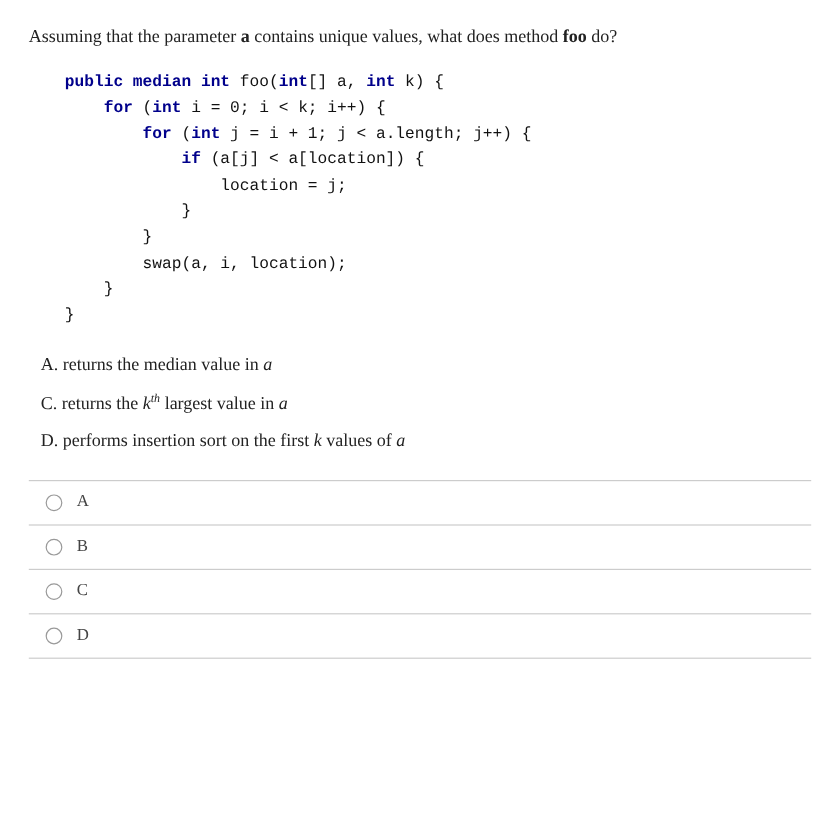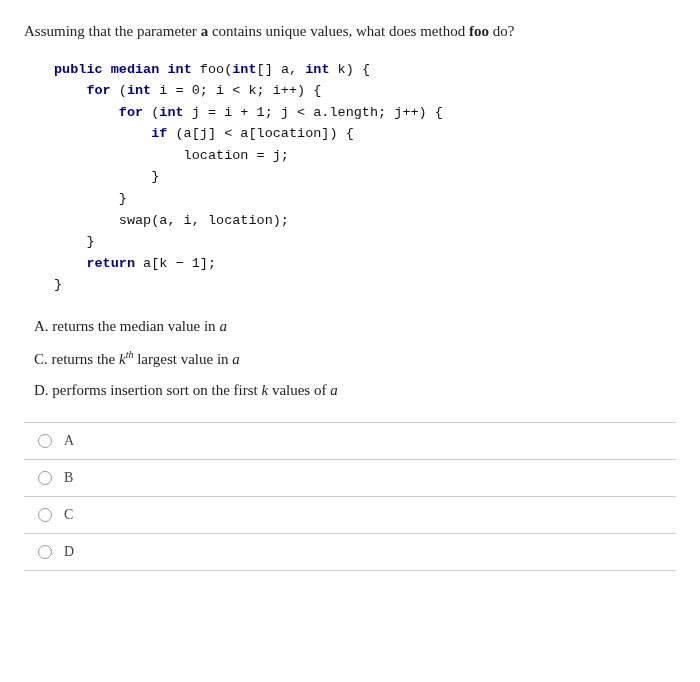--- a/index.html
+++ b/index.html
@@ -108,21 +108,20 @@
 <div class="code-block">
   <span class="code-line"><span class="kw">public</span> <span class="kw">median</span> <span class="kw">int</span> foo(<span class="kw">int</span>[] a, <span class="kw">int</span> k) {</span>
   <span class="code-line">    <span class="kw">for</span> (<span class="kw">int</span> i = 0; i &lt; k; i++) {</span>
   <span class="code-line">        <span class="kw">for</span> (<span class="kw">int</span> j = i + 1; j &lt; a.length; j++) {</span>
   <span class="code-line">            <span class="kw">if</span> (a[j] &lt; a[location]) {</span>
   <span class="code-line">                location = j;</span>
   <span class="code-line">            }</span>
   <span class="code-line">        }</span>
   <span class="code-line">        swap(a, i, location);</span>
   <span class="code-line">    }</span>
-  <span class="code-line">    <span class="kw">return</span> a[k − 1];</span>
   <span class="code-line">}</span>
 </div>
 
 <div class="answers">
   <div class="answer-item">
     A. returns the median value in <em>a</em>
   </div>
   <div class="answer-item">
     C. returns the <em>k</em><sup>th</sup> largest value in <em>a</em>
   </div>

